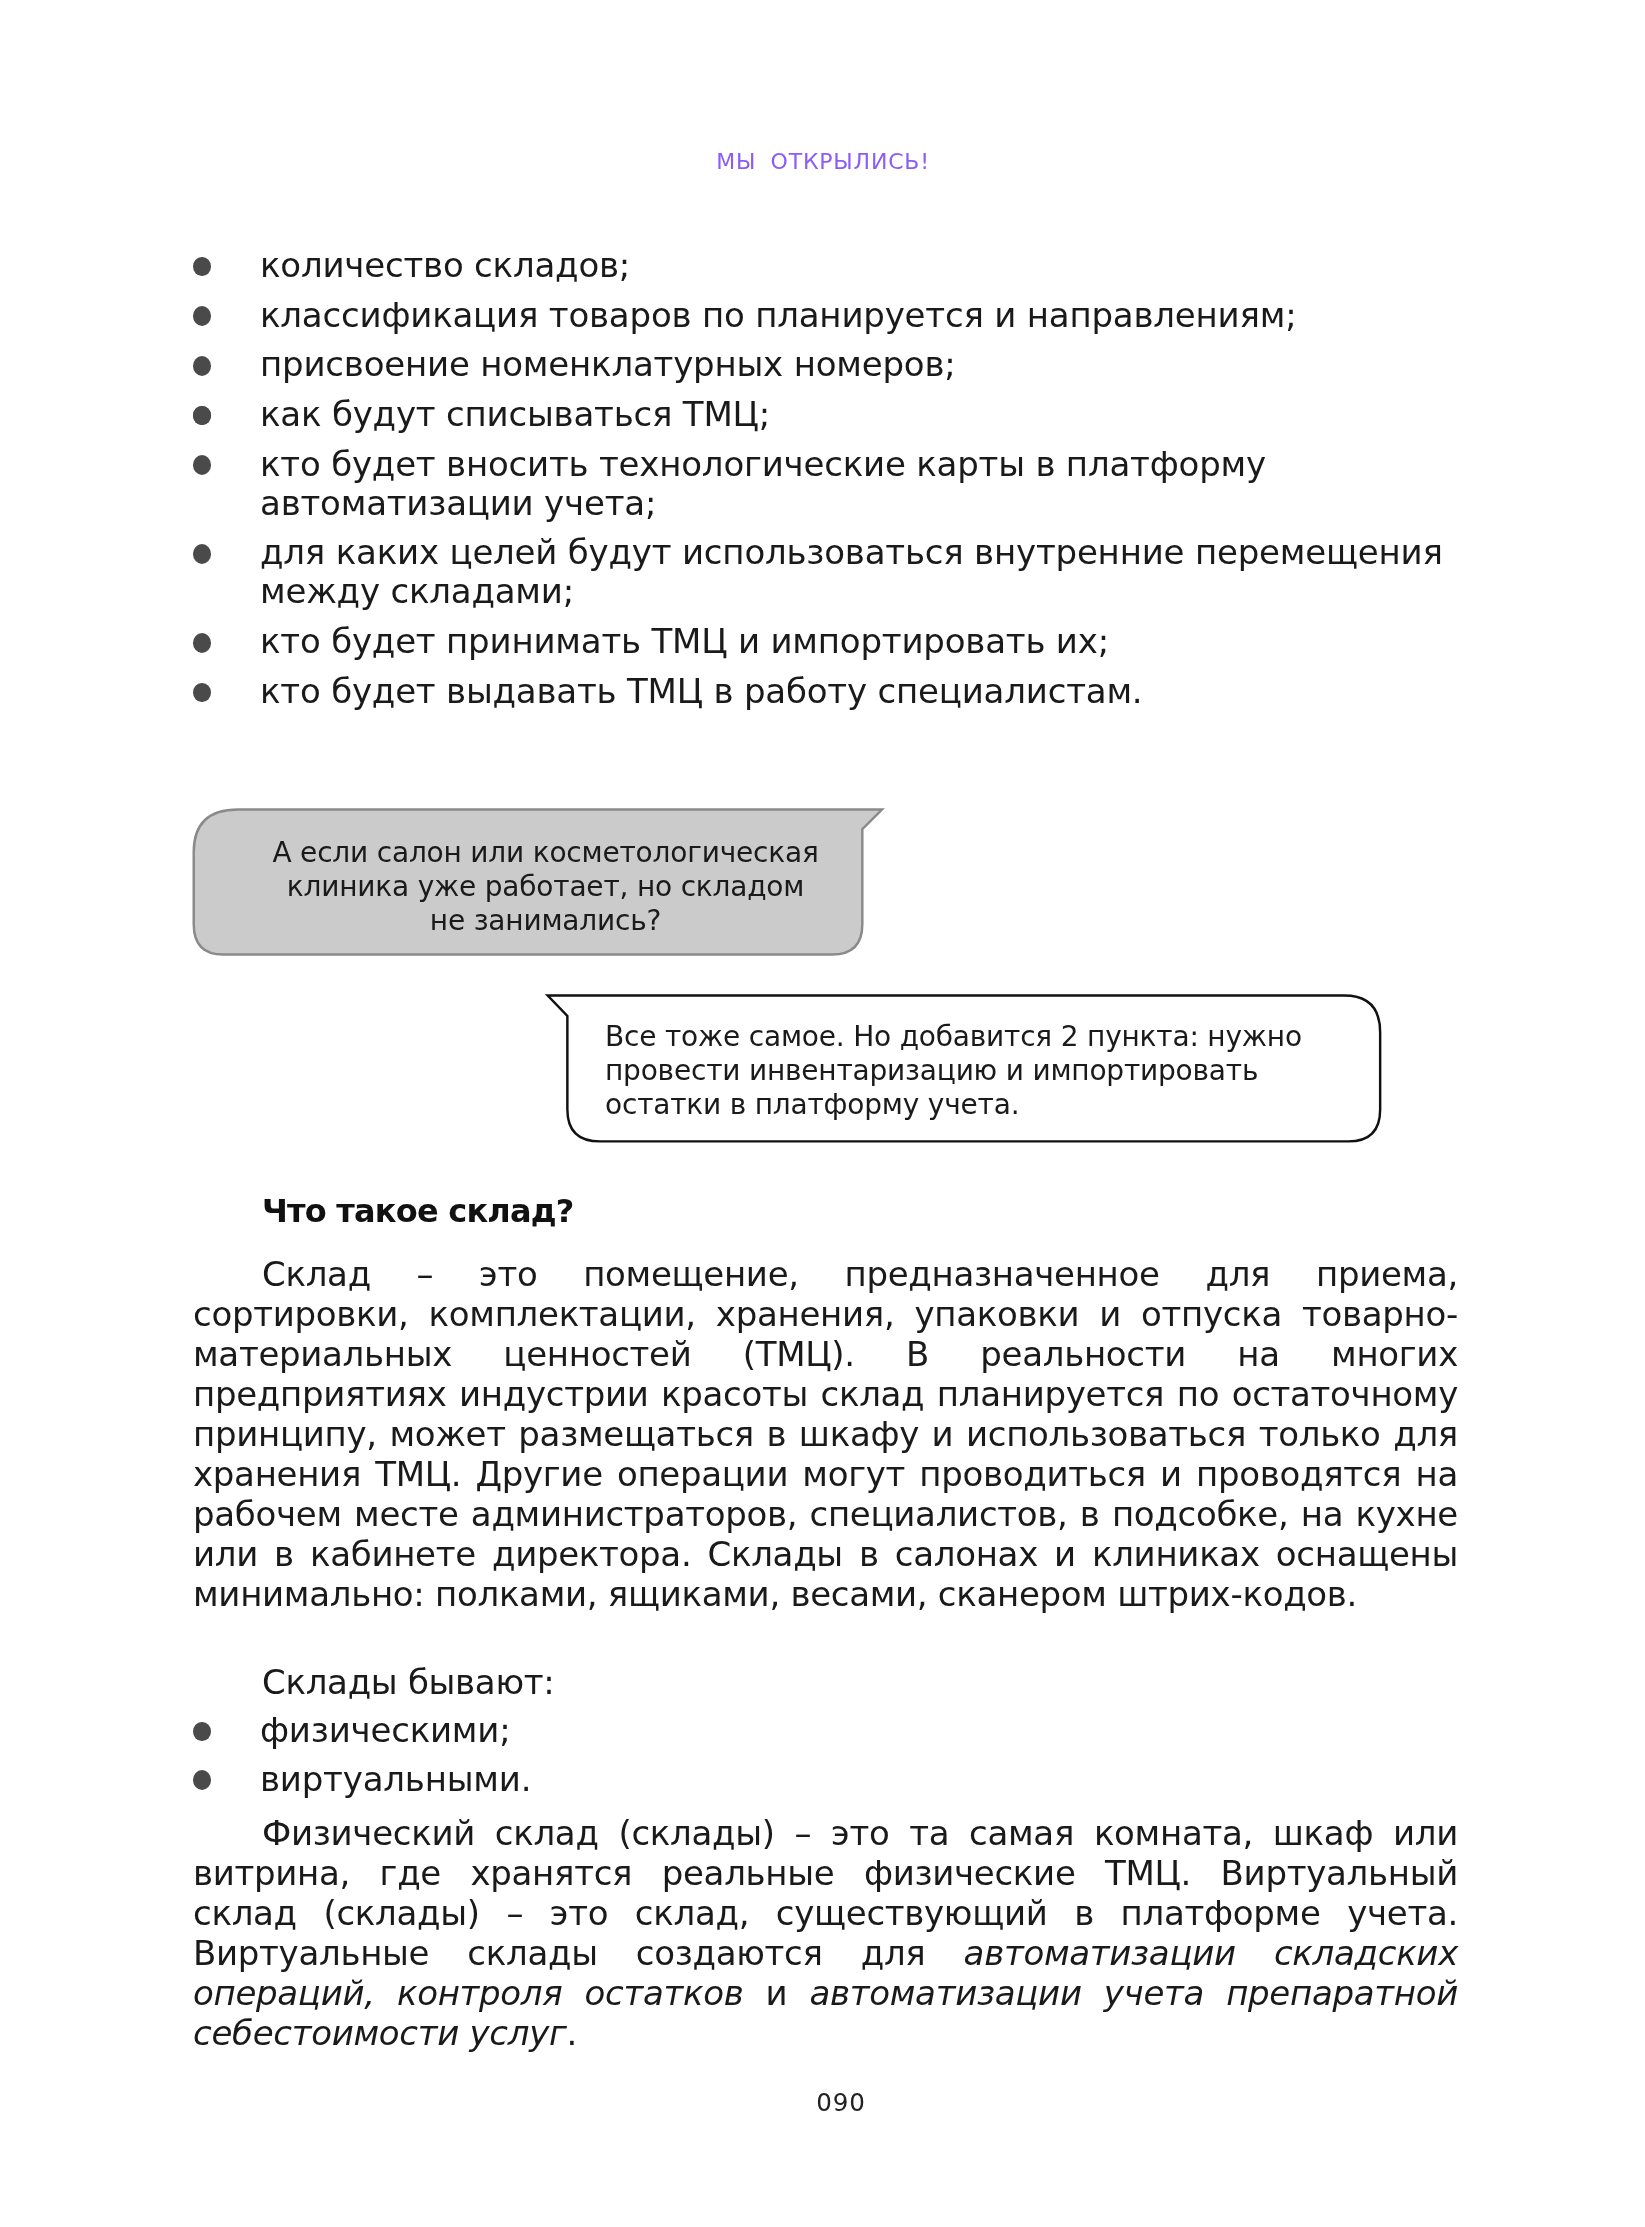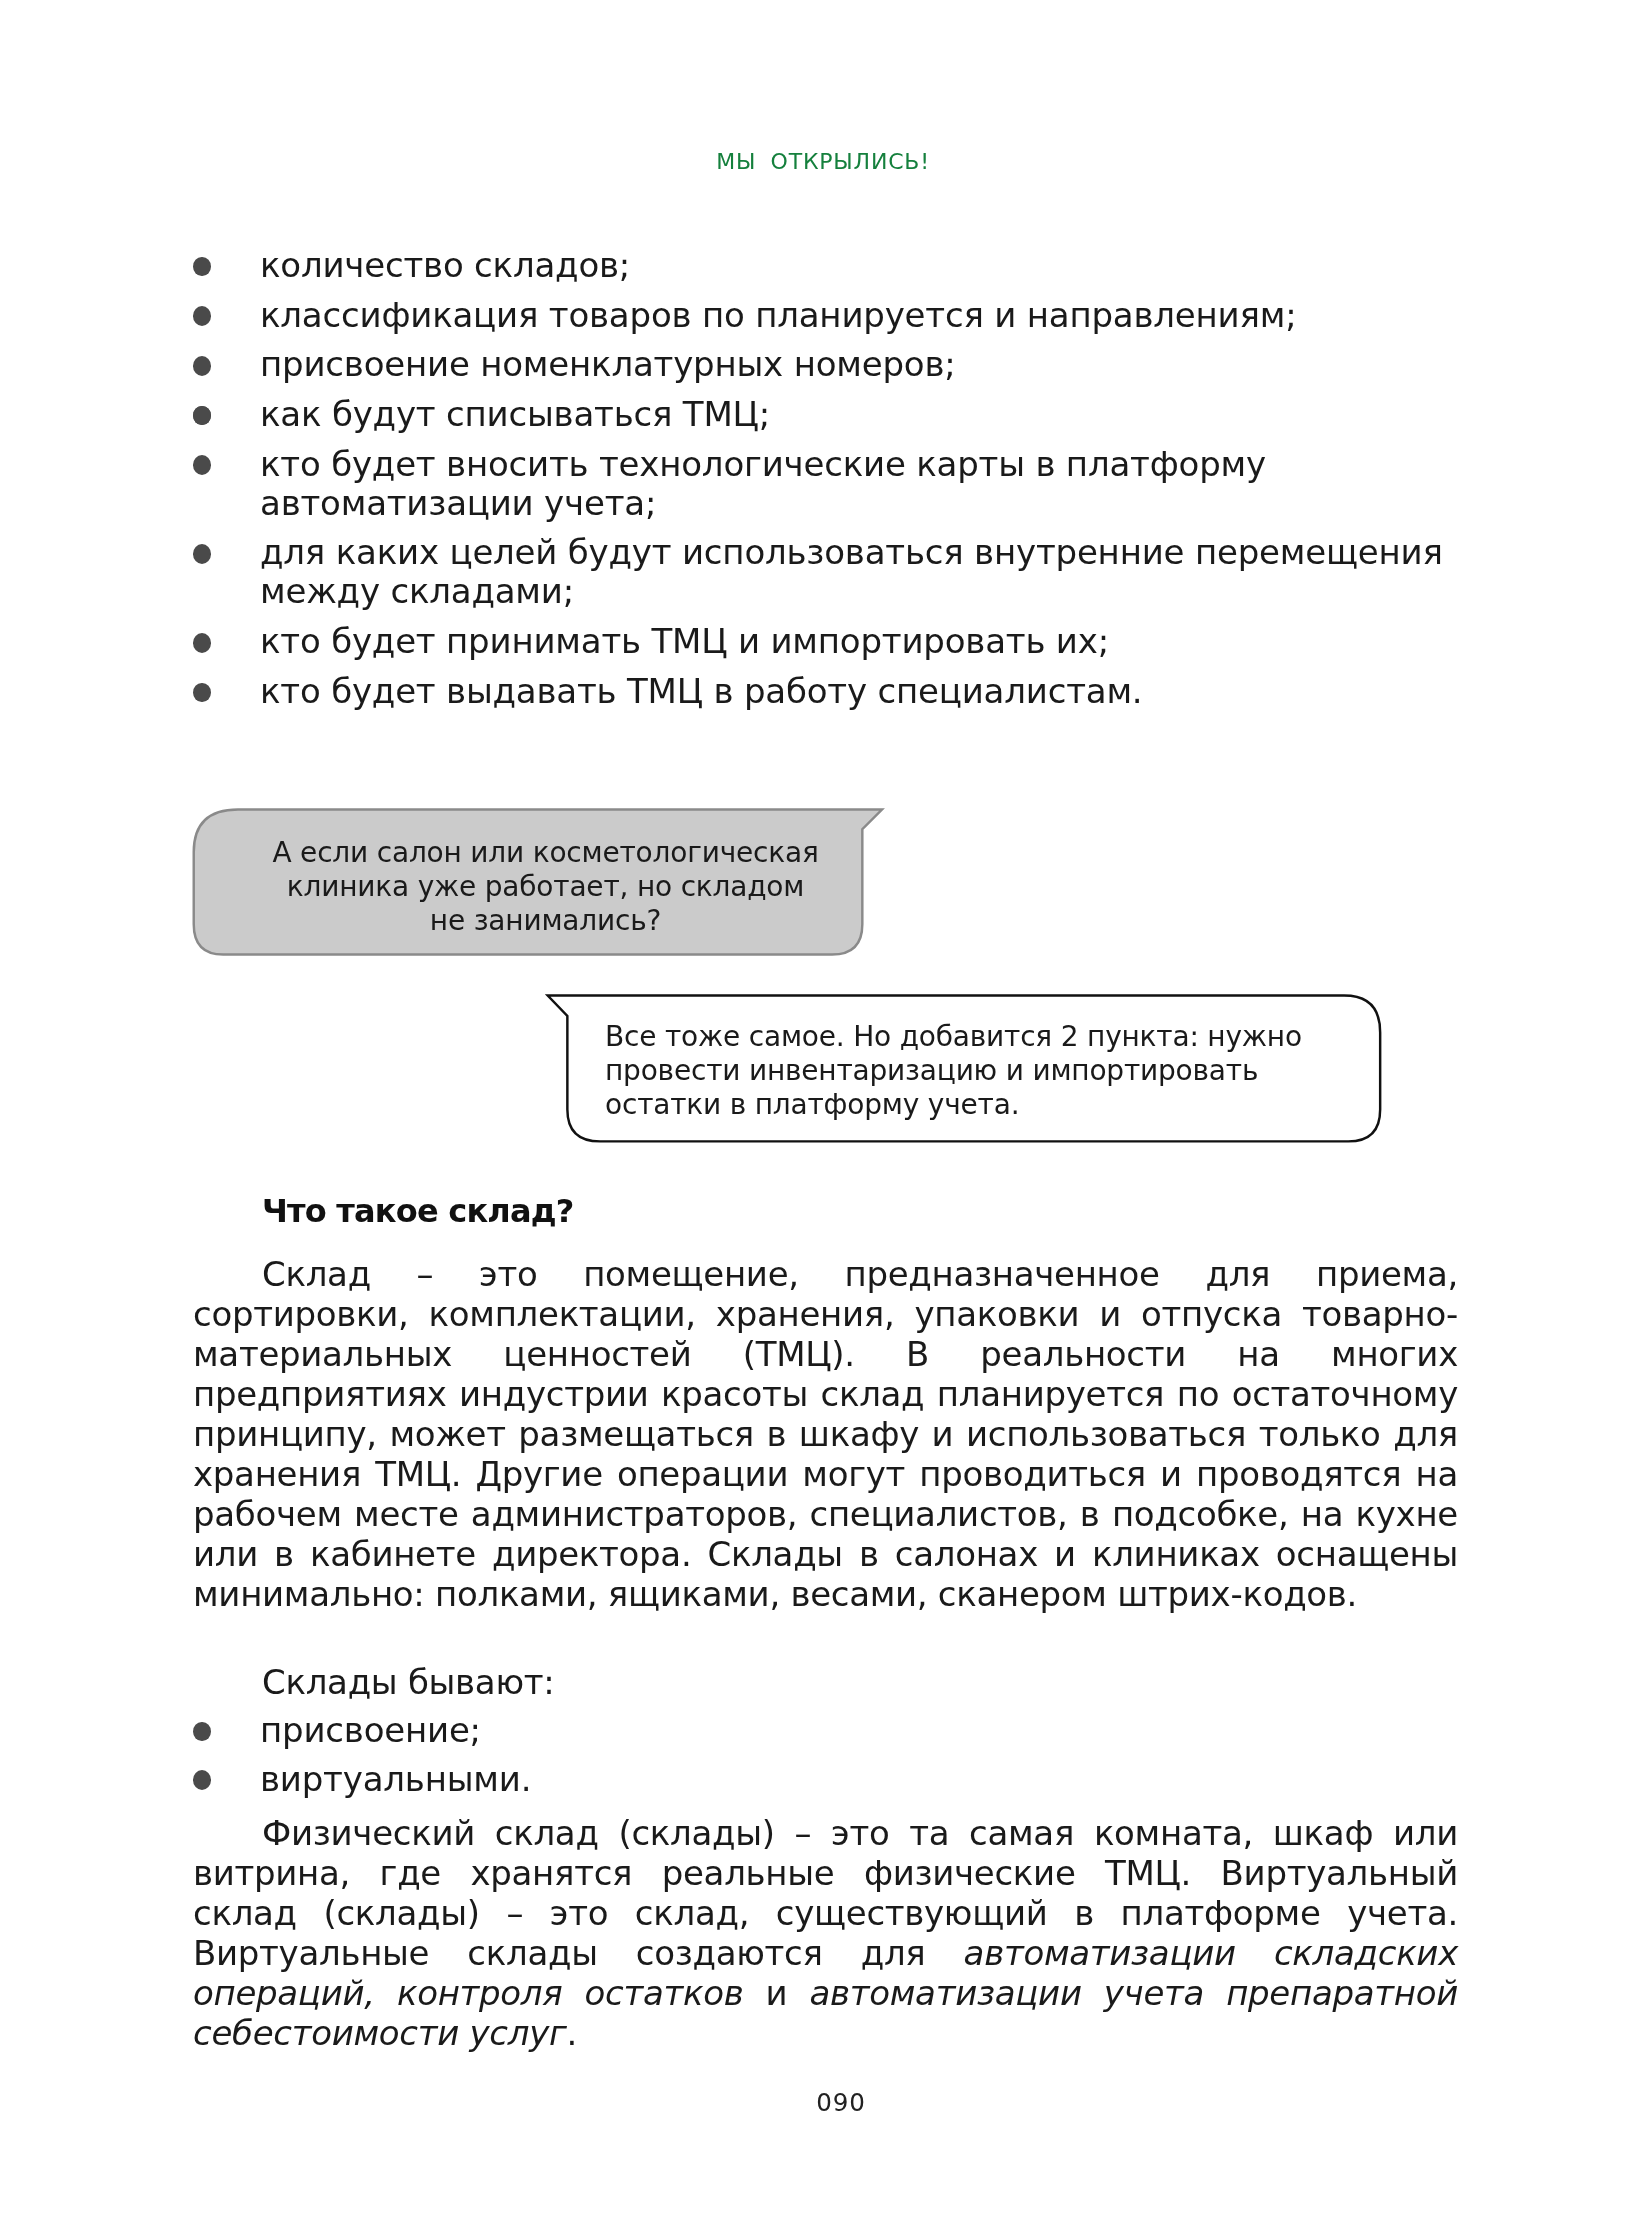--- a/index.html
+++ b/index.html
@@ -1,19 +1,19 @@
 <!DOCTYPE html>
 <html style="font-size:13px"><head>
 <meta charset="utf-8">
 <style>
   html, body { margin: 0; padding: 0; background: #ffffff; }
   body { width: 1646px; height: 2227px; position: relative; overflow: hidden;
          font-family: "DejaVu Sans", "Liberation Sans", sans-serif; color: #1a1a1a; }
   .running-head { position: absolute; top: 149px; left: 0; width: 1646px; text-align: center;
-                  font-size: 22px; letter-spacing: 0.8px; color: #15803d; }
+                  font-size: 22px; letter-spacing: 0.8px; color: #8b5cf6; }
   .running-head span { word-spacing: 6.6px; }
   .bullets { position: absolute; left: 191px; width: 1262px; margin: 0; padding: 0; list-style: none; }
   .bullets li { position: relative; padding-left: 69px; font-size: 34px; line-height: 39px;
                 letter-spacing: -0.2px; color: #1a1a1a; }
   .bullets li .dot { position: absolute; left: 1.6px; top: 10.7px; width: 18px; height: 19.7px;
                      border-radius: 50%; background: #4a4a4a; }
   .list-top { top: 246px; }
   .list-top li { margin-bottom: 10.7px; }
   .bubble-svg { position: absolute; left: 0; top: 0; width: 1646px; height: 2227px; pointer-events: none; }
   .bubble-text { position: absolute; font-size: 28px; line-height: 34px; color: #1a1a1a; letter-spacing: -0.2px; }
@@ -73,21 +73,21 @@
 
 <div class="body-text p1">
   <p>Склад – это помещение, предназначенное для приема, сортировки, комплектации, хранения, упаковки и отпуска товарно-материальных ценностей (ТМЦ). В реальности на многих предприятиях индустрии красоты склад планируется по остаточному принципу, может размещаться в шкафу и использоваться только для хранения ТМЦ. Другие операции могут проводиться и проводятся на рабочем месте администраторов, специалистов, в подсобке, на кухне или в кабинете директора. Склады в салонах и клиниках оснащены минимально: полками, ящиками, весами, сканером штрих-кодов.</p>
 </div>
 
 <div class="body-text p2">
   <p>Склады бывают:</p>
 </div>
 
 <ul class="bullets list-types">
-  <li><span class="dot"></span><span>присвоение;</span></li>
+  <li><span class="dot"></span><span>физическими;</span></li>
   <li><span class="dot"></span><span>виртуальными.</span></li>
 </ul>
 
 <div class="body-text p3">
   <p><span>Физический склад (склады) – это та самая комната, шкаф или витрина, где хранятся реальные физические ТМЦ. Виртуальный склад (склады) – это склад, существующий в платформе учета. Виртуальные склады создаются для </span><em>автоматизации складских операций, контроля остатков</em><span> и </span><em>автоматизации учета препаратной себестоимости услуг</em><span>.</span></p>
 </div>
 
 <div class="page-num">090</div>
 
 

